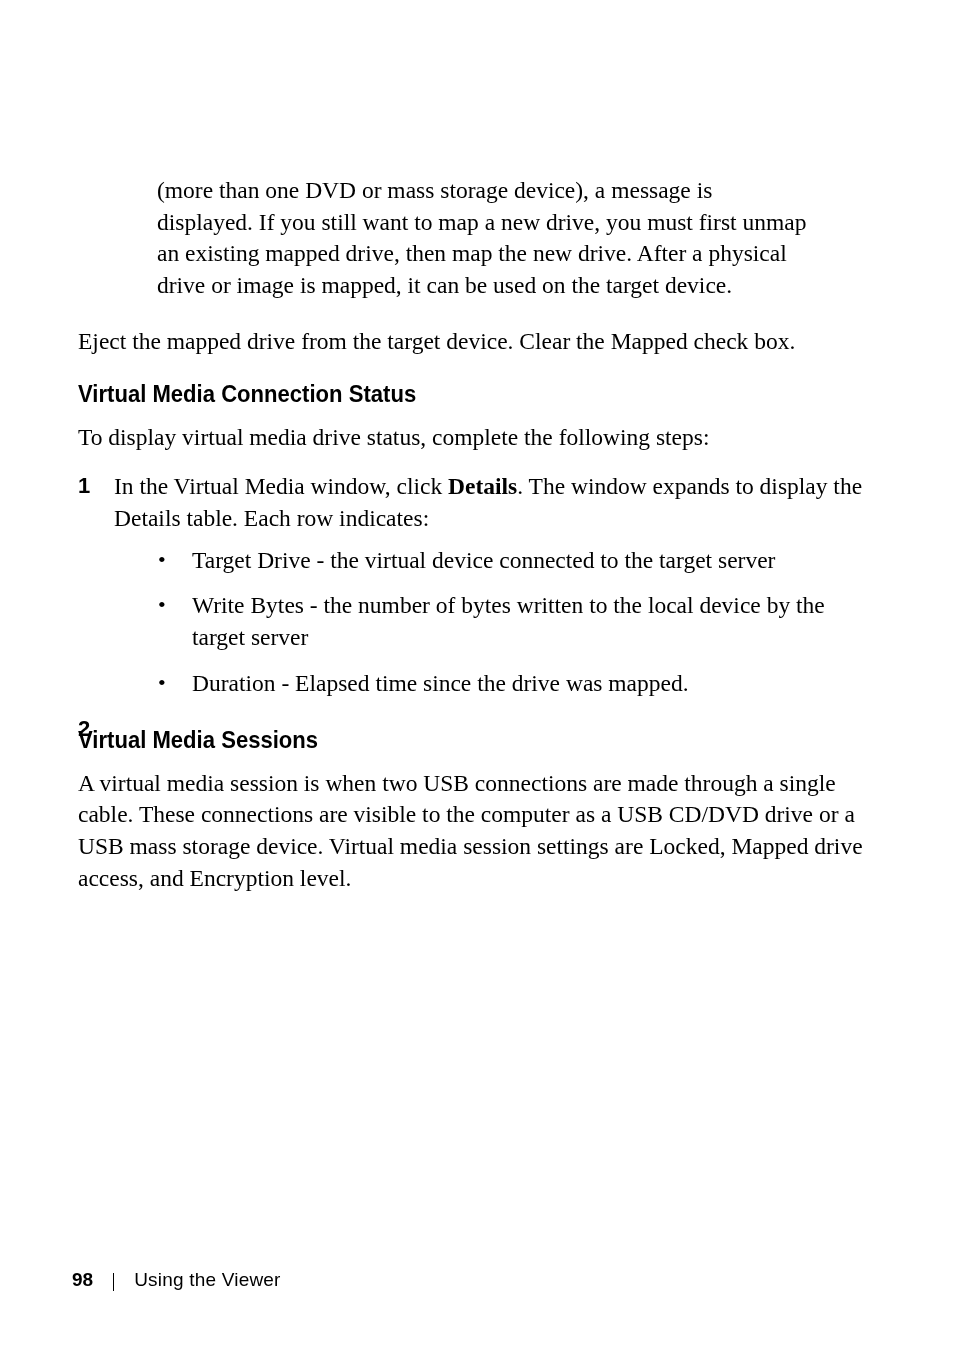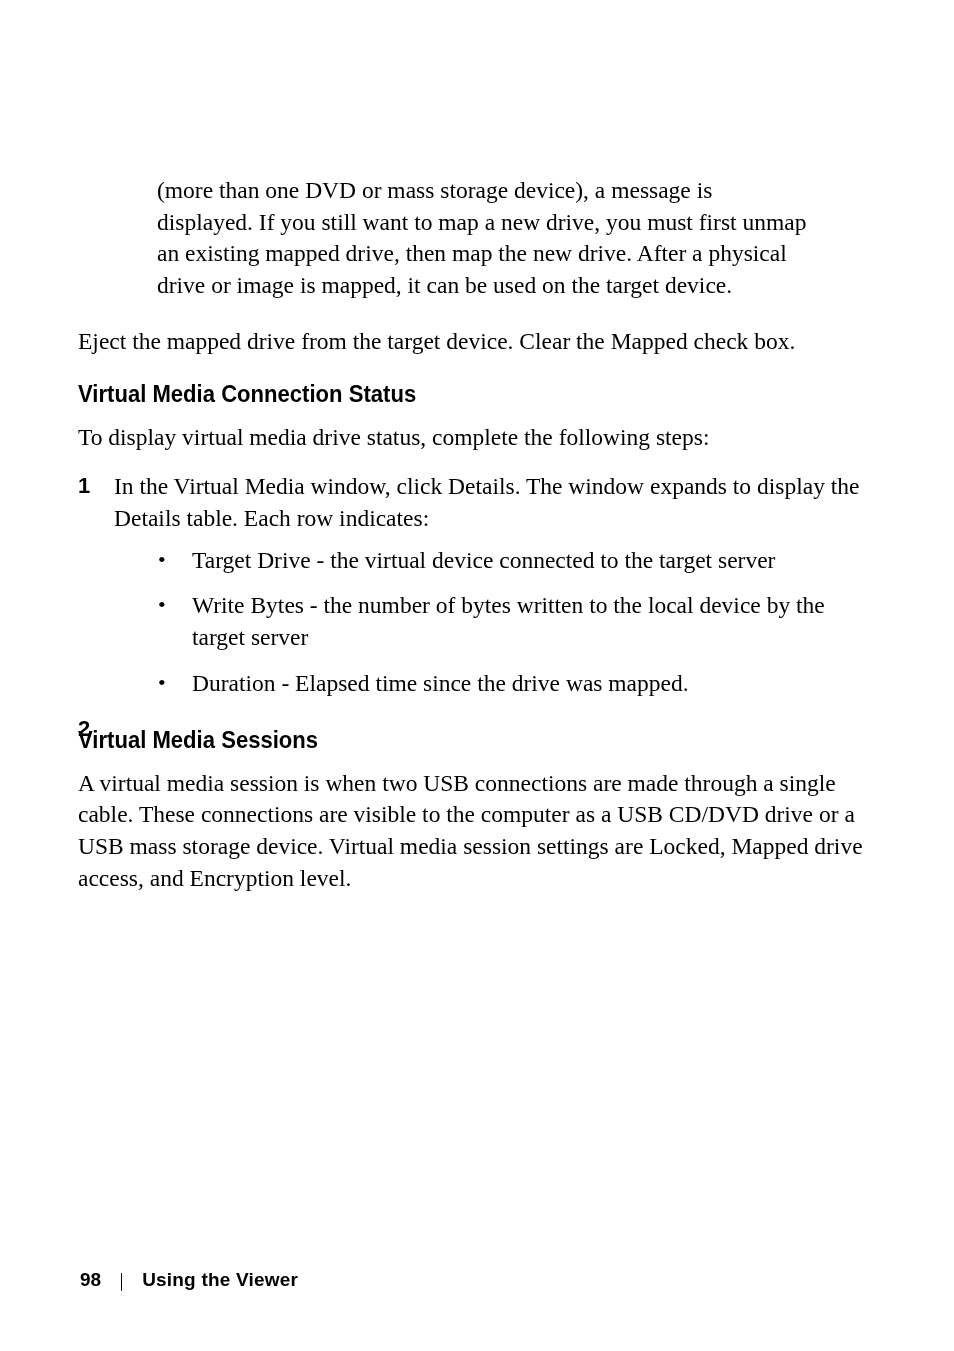--- a/index.html
+++ b/index.html
@@ -80,25 +80,25 @@
     margin-bottom: 14px;
   }
   .bullet-list > li::before {
     content: "•";
     position: absolute;
     left: 6px;
     top: 0;
     font-size: 22px;
   }
   b.ui {
-    font-weight: 400;
+    font-weight: 700;
   }
   .footer {
     position: absolute;
-    left: 80px;
+    left: 72px;
     bottom: 60px;
     font-size: 19px;
     display: flex;
     align-items: center;
     gap: 14px;
   }
   .footer .pnum {
     font-family: "Helvetica Neue", Helvetica, Arial, sans-serif;
     font-weight: 700;
     font-size: 19px;
@@ -107,21 +107,21 @@
     display: inline-block;
     width: 1px;
     height: 18px;
     background: #000;
     margin: 0 6px;
     position: relative;
     top: 2px;
   }
   .footer .section {
     font-family: "Helvetica Neue", Helvetica, Arial, sans-serif;
-    font-weight: 700;
+    font-weight: 400;
     font-size: 19px;
     letter-spacing: 0.2px;
     text-align: center;
   }
 </style>
 </head>
 <body>
 
 <div class="page">
 

